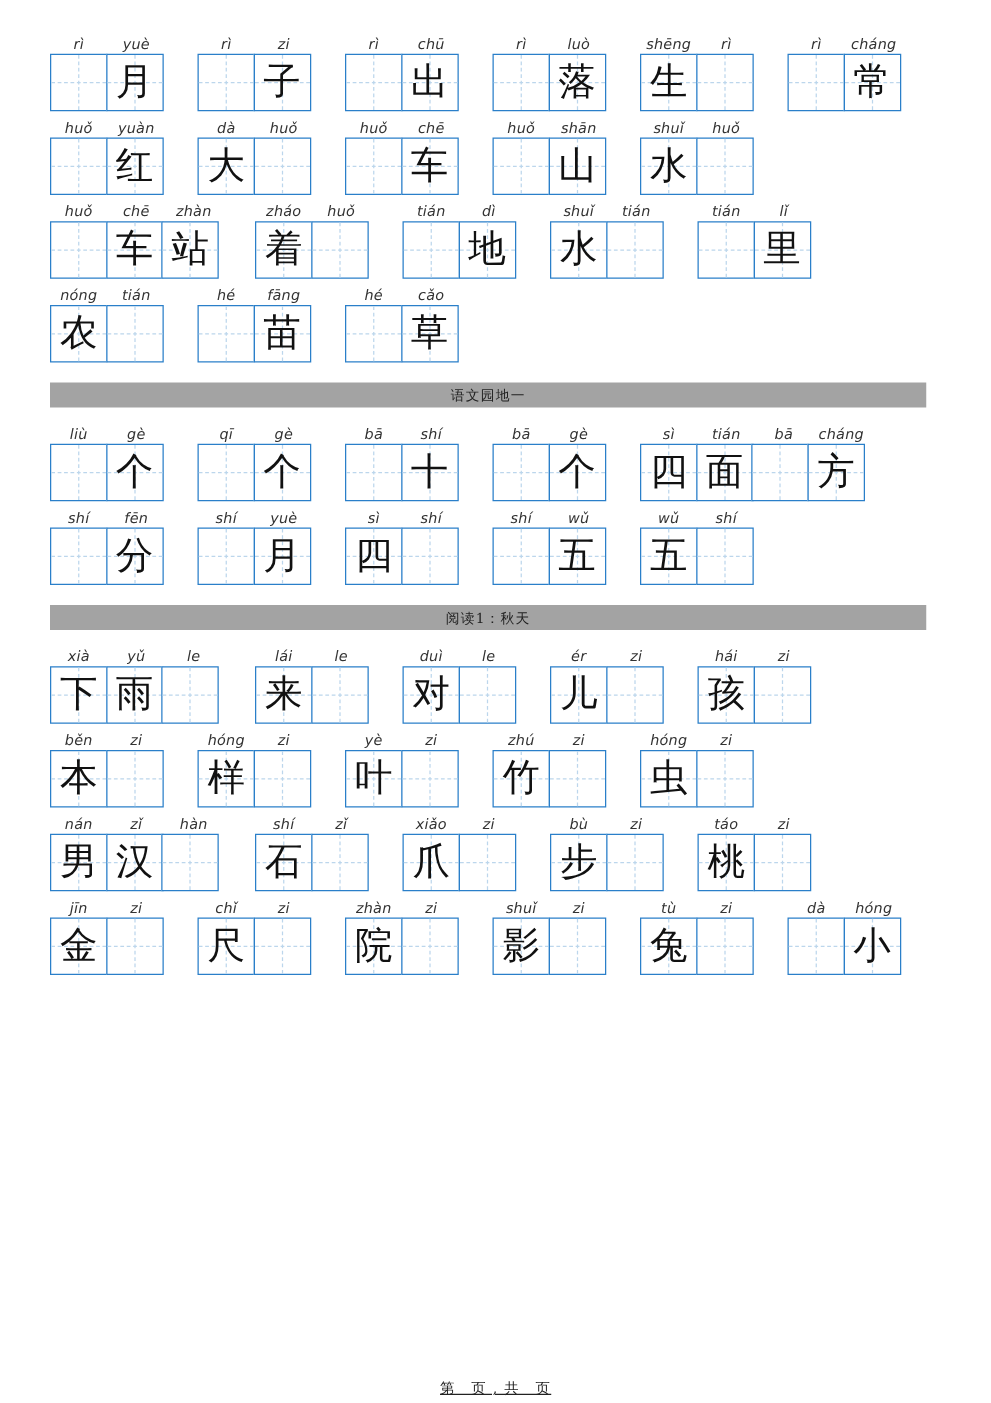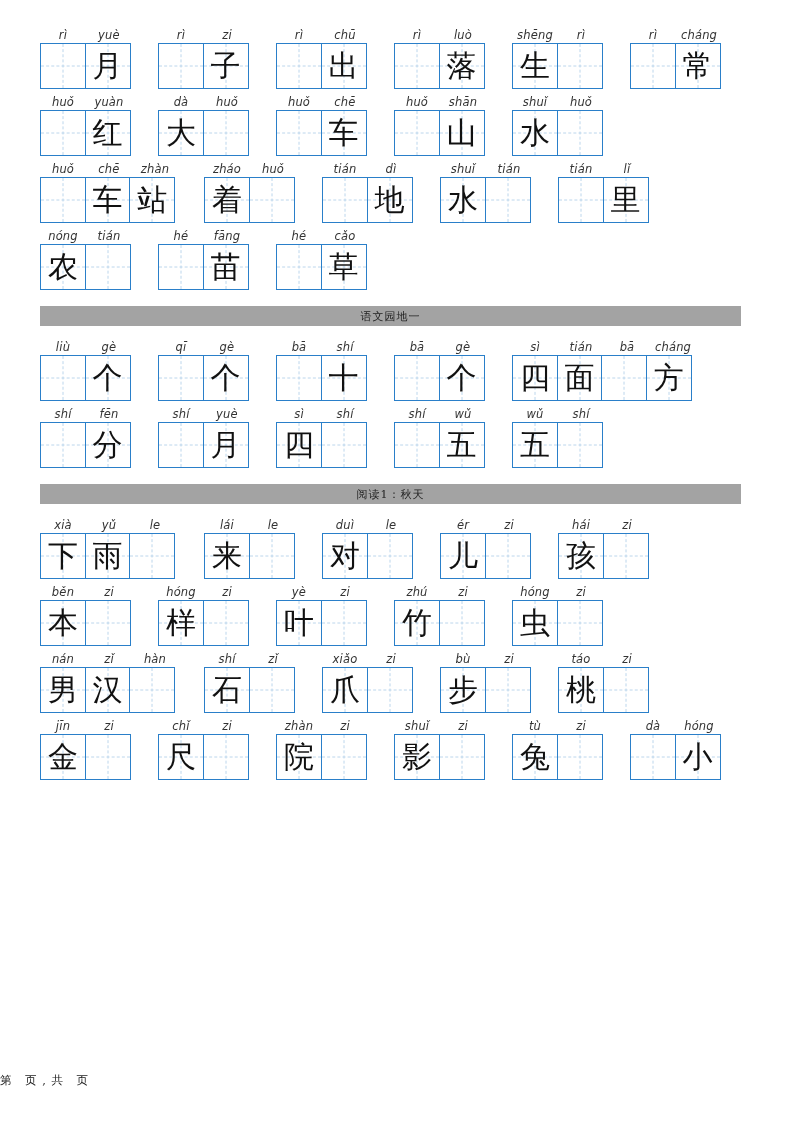--- a/index.html
+++ b/index.html
@@ -113,26 +113,27 @@
     margin: 16px 12px 14px 0;
   }
 
   .block { margin-bottom: 2px; }
 
   
   .footer {
     position: absolute;
     left: 0;
     right: 0;
-    bottom: 34px;
-    text-align: left;
+    bottom: 4px;
+    text-align: center;
     font-family: "DejaVu Serif", serif;
     font-size: 11.5px;
     color: #222;
     letter-spacing: 1px;
+    text-decoration: underline;
   }
 </style>
 </head>
 <body>
 
 <div class="page">
   <div id="content">
       <div class="block">
         <div class="row">
           <div class="word">

